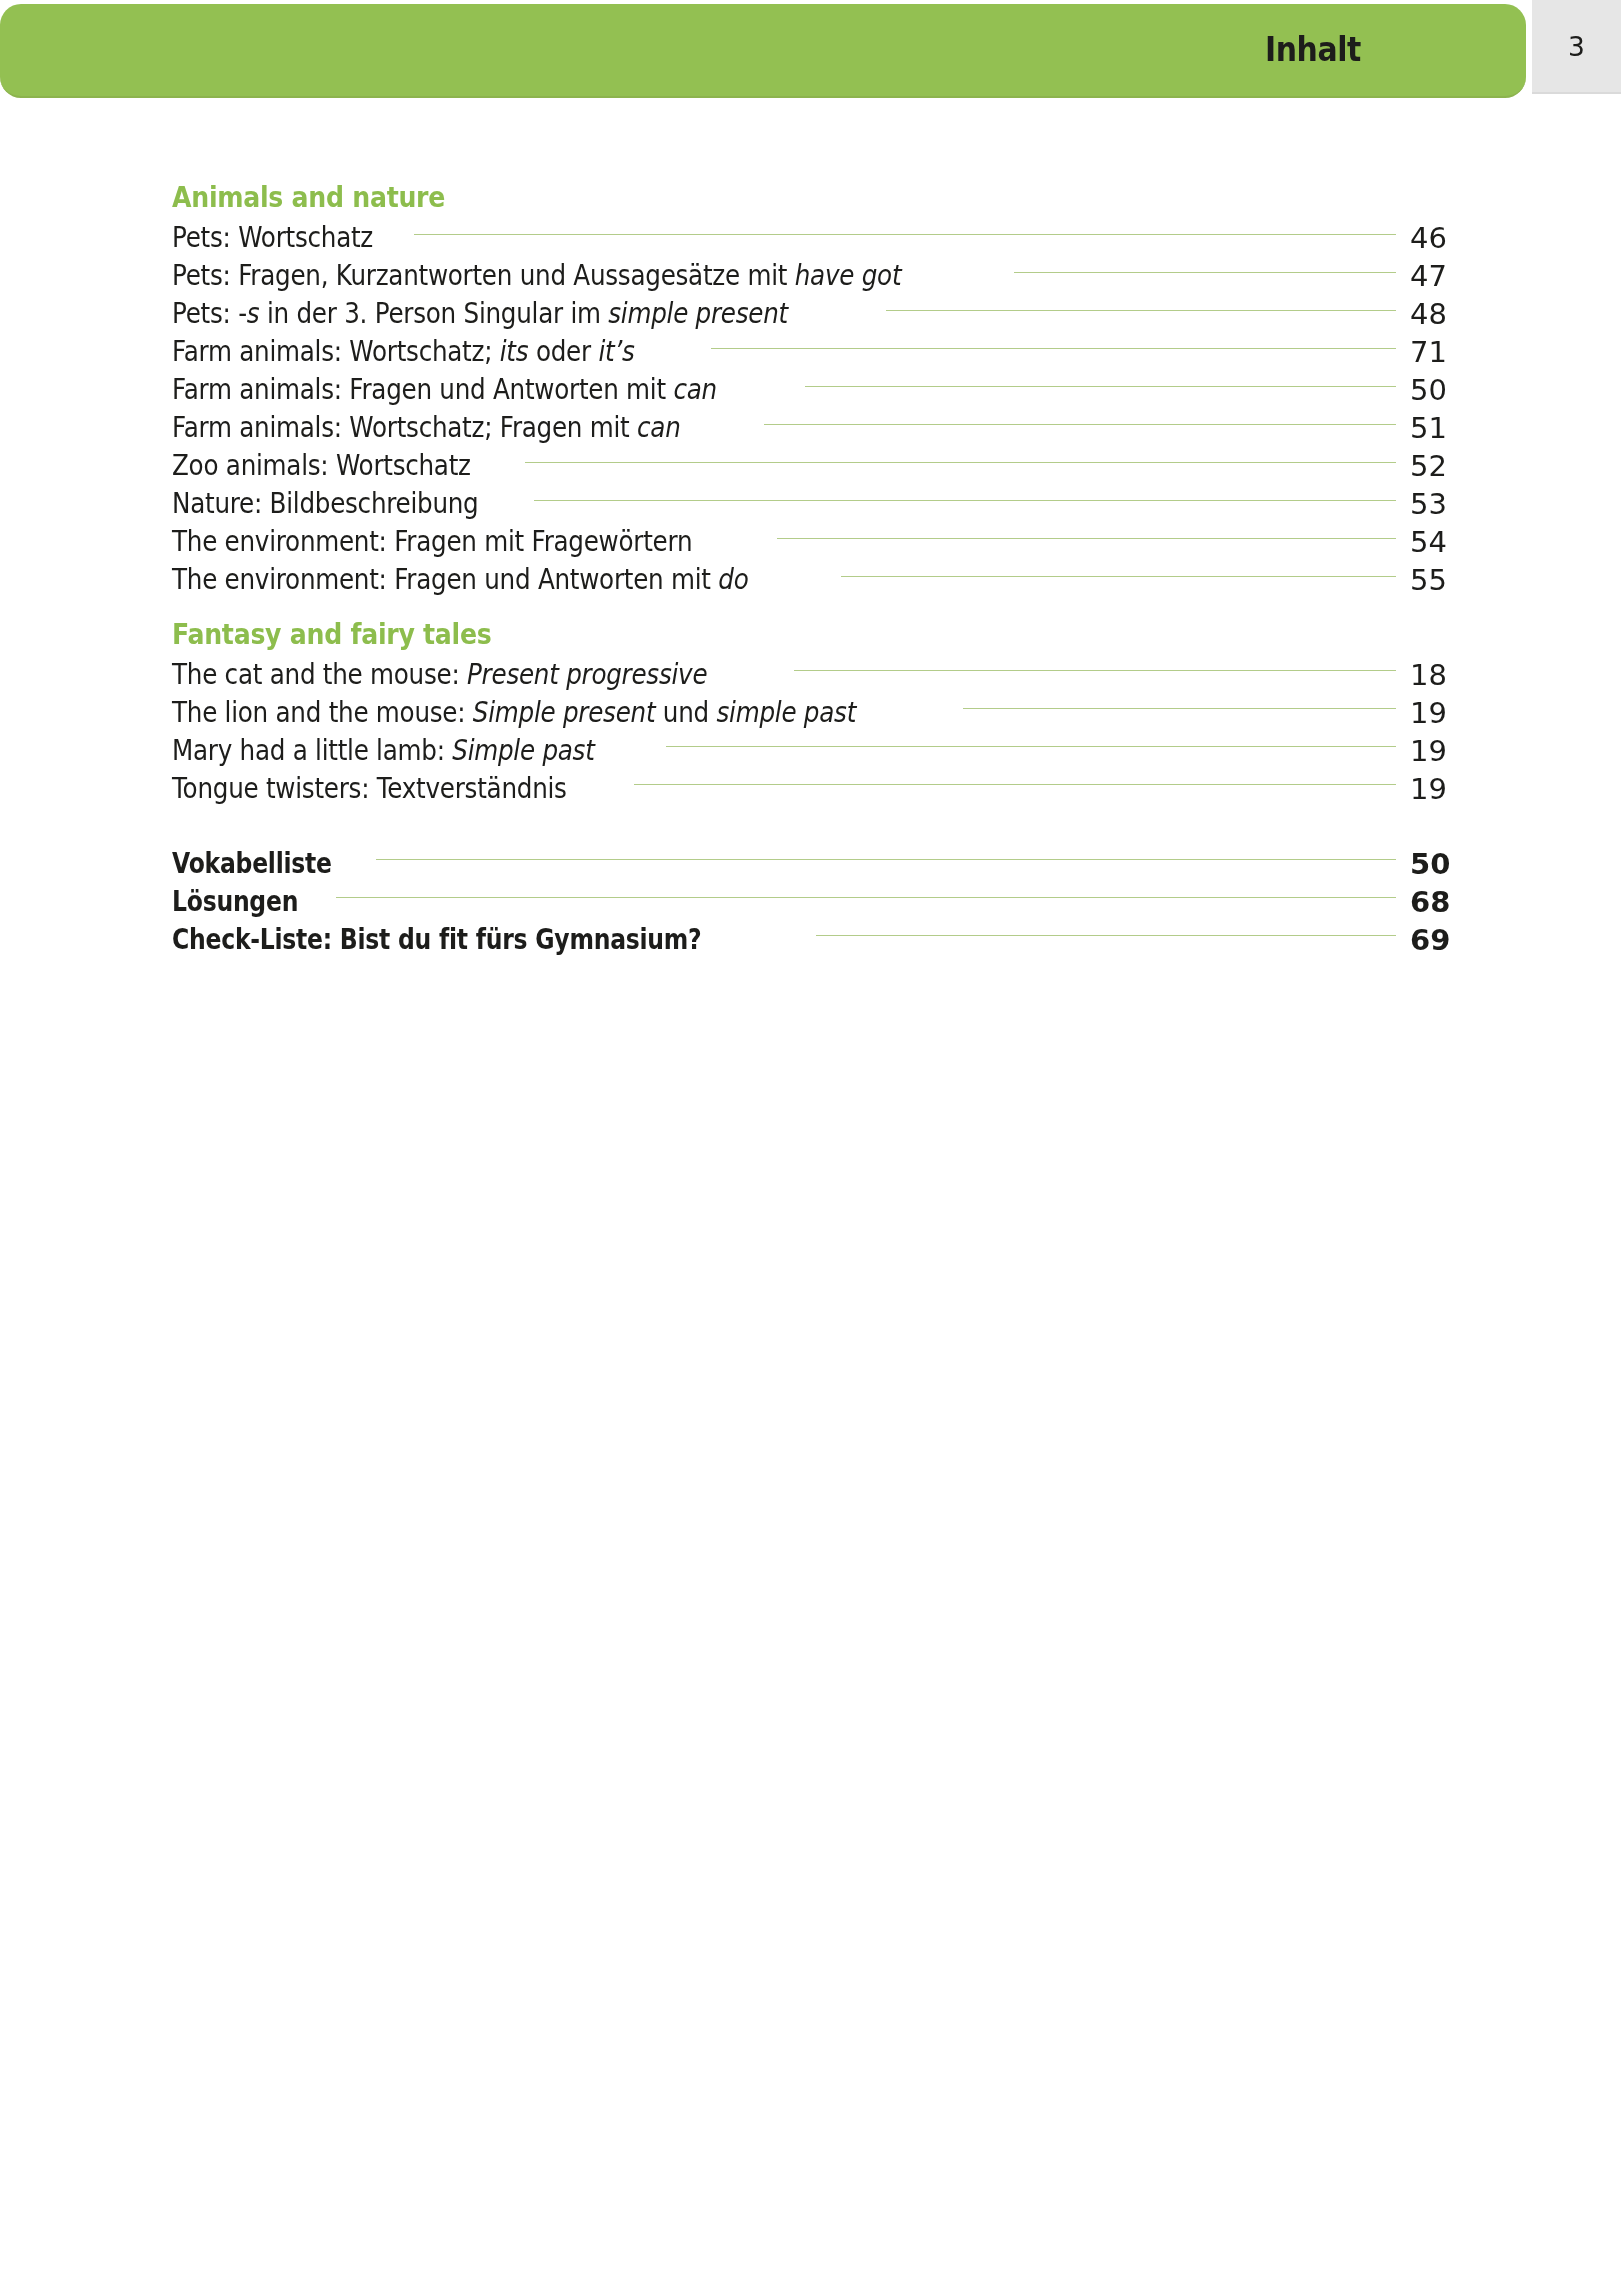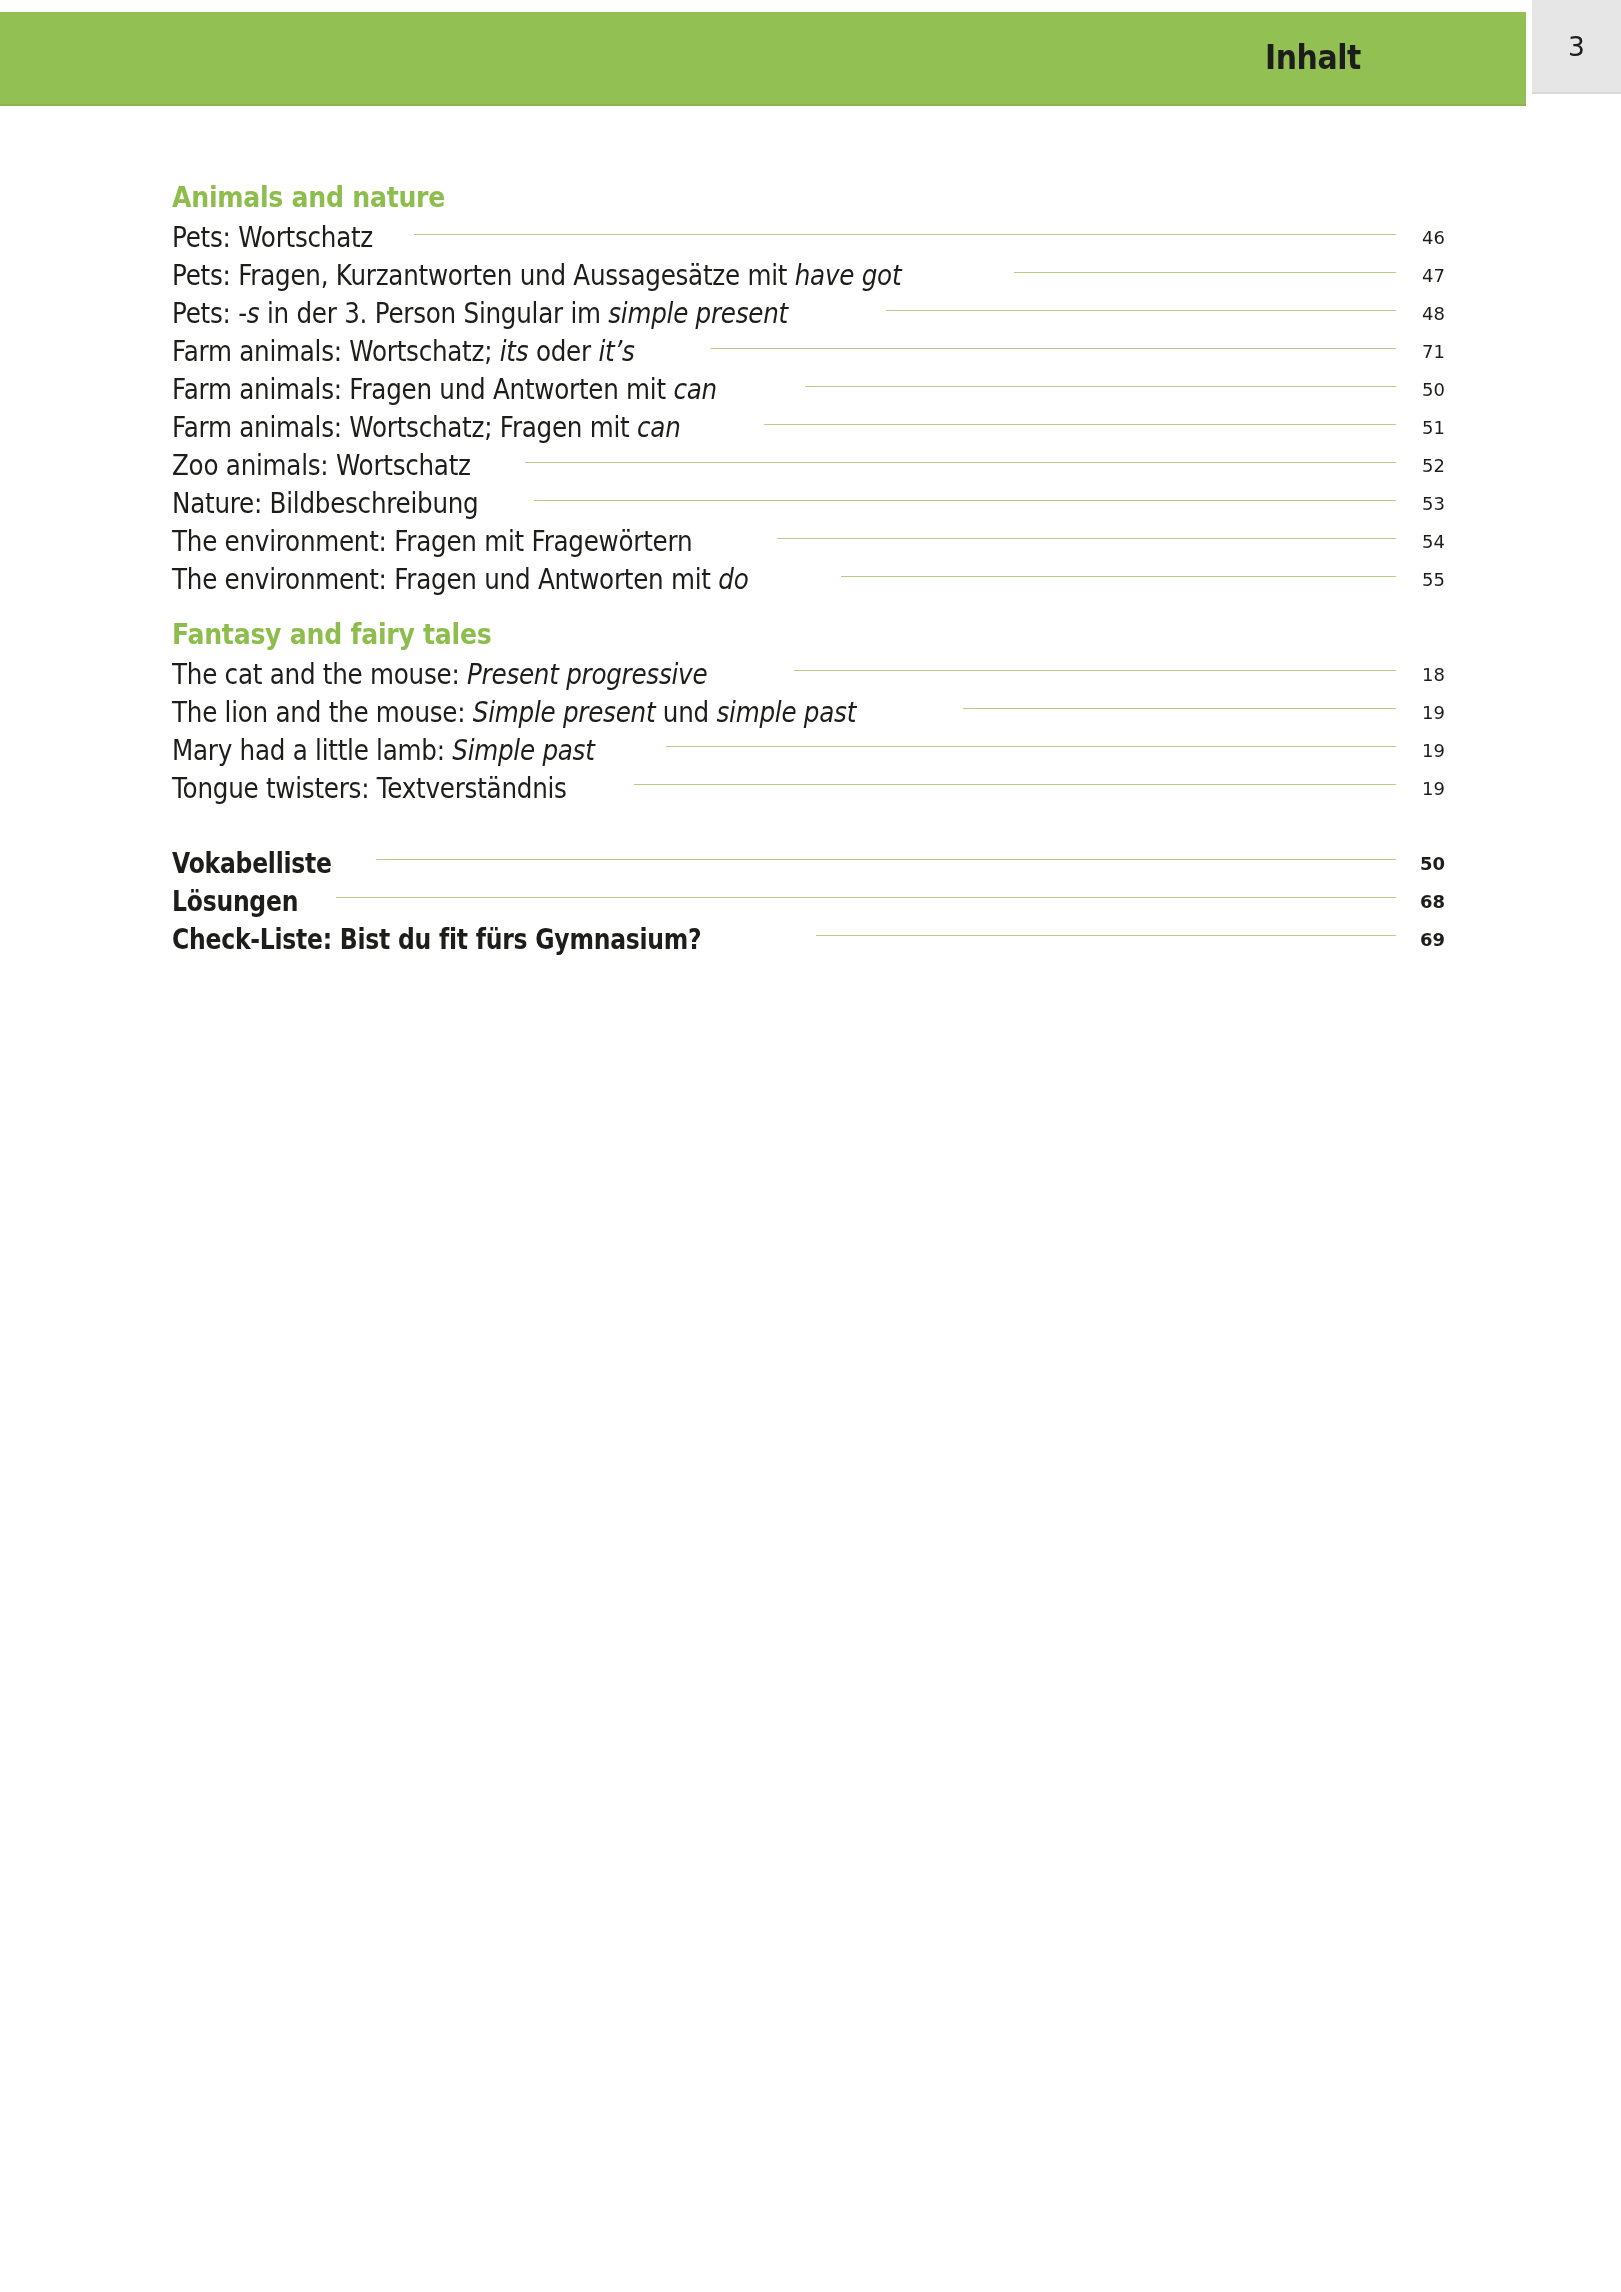--- a/index.html
+++ b/index.html
@@ -1,23 +1,24 @@
 <!DOCTYPE html>
 <html><head>
 <meta charset="utf-8">
 <style>
   html, body { margin: 0; padding: 0; }
   body {
     width: 1621px; height: 2293px; background: #ffffff; position: relative; overflow: hidden;
     font-family: "DejaVu Sans", sans-serif; color: #1d1d1b;
   }
   .header-bar {
-    position: absolute; left: 0; top: 12px; width: 1526px; height: 92px;
+    position: absolute; left: 0; top: 4px; width: 1526px; height: 92px;
     background: #93c052;
     border-bottom: 2px solid #8cb34e;
+    border-radius: 21px;
   }
   .header-title {
     position: absolute; right: 165px; top: 24.5px;
     font-size: 34px; font-weight: bold; color: #1d1d1b; letter-spacing: -0.5px;
     font-family: "DejaVu Sans", sans-serif;
     transform: scaleX(0.88); transform-origin: right center;
   }
   .page-box {
     position: absolute; left: 1532px; top: 0; width: 89px; height: 92px;
     background: #e6e6e6; border-bottom: 2px solid #dadada;
@@ -40,21 +41,21 @@
   }
   .entry .label {
     display: inline-block; transform: scaleX(0.88); transform-origin: left center;
     letter-spacing: -0.3px;
   }
   .entry .label-wrap { flex: 0 0 auto; }
   .entry .leader {
     flex: 1 1 auto; border-bottom: 1.5px solid #b3cc8a; margin: 0 13.7px 8.8px 13.7px; height: 1px;
   }
   .entry .num {
-    flex: 0 0 auto; width: 35px; text-align: right; font-size: 18px;
+    flex: 0 0 auto; width: 35px; text-align: right; font-size: 29px;
   }
   .entry.bold { font-weight: bold; }
   .entry.bold .label { transform: scaleX(0.84); }
   em { font-style: italic; }
   .gap-1 { height: 13.7px; }
   .gap-2 { height: 37px; }
 </style>
 </head>
 <body>
 

